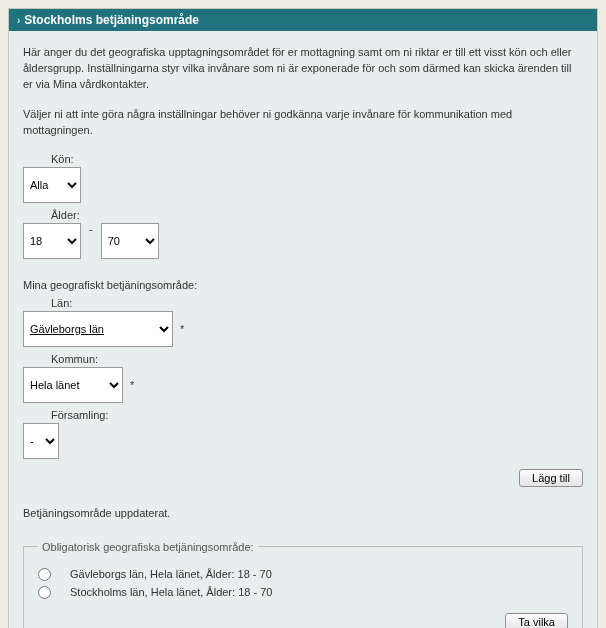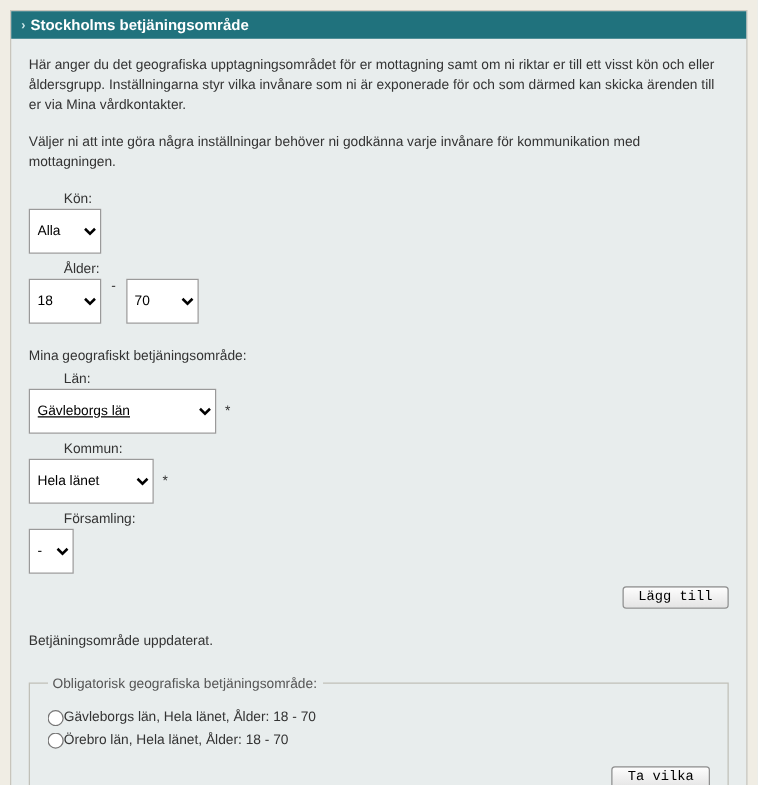--- a/index.html
+++ b/index.html
@@ -49,21 +49,21 @@
   }
   .sel-sm { width: 58px; }
   .sel-md { width: 100px; }
   .sel-lg { width: 150px; text-decoration: underline; }
   .sel-xs { width: 36px; }
   .age-row { display: flex; align-items: flex-start; gap: 8px; }
   .star { margin-left: 4px; }
   .section-gap { height: 14px; }
   .btn-row-right { text-align: right; margin: 10px 0 6px 0; }
   button {
-    font-family: Liberation Mono, monospace;
+    font-family: Liberation Sans, sans-serif;
     font-size: 11px;
     background: linear-gradient(#fdfdfd, #e4e4e4);
     border: 1px solid #8f8f8f;
     border-radius: 3px;
     padding: 2px 12px;
     cursor: pointer;
   }
   .status-msg { margin: 20px 0 22px 0; }
   fieldset {
     border: 1px solid #c0c0b8;
@@ -71,21 +71,21 @@
     padding: 10px 14px 14px 14px;
   }
   legend {
     padding: 0 4px;
     color: #555;
     font-size: 11px;
   }
   .radio-row {
     display: flex;
     align-items: center;
-    gap: 0;
+    gap: 19px;
     margin: 5px 0;
   }
   .radio-row input[type=radio] {
     margin: 0;
   }
   .fieldset-btn-row {
     text-align: right;
     margin-top: 14px;
   }
 </style>
@@ -158,21 +158,21 @@
 
     <fieldset>
       <legend>Obligatorisk geografiska betjäningsområde:</legend>
 
       <div class="radio-row">
         <input type="radio" name="area" style="">
         <span>Gävleborgs län, Hela länet, Ålder: 18 - 70</span>
       </div>
       <div class="radio-row">
         <input type="radio" name="area" style="">
-        <span>Örebro län, Hela länet, Ålder: 18 - 70</span>
+        <span>Stockholms län, Hela länet, Ålder: 18 - 70</span>
       </div>
 
       <div class="fieldset-btn-row">
         <button>Ta vilka</button>
       </div>
     </fieldset>
 
   </div>
 </div>
 

